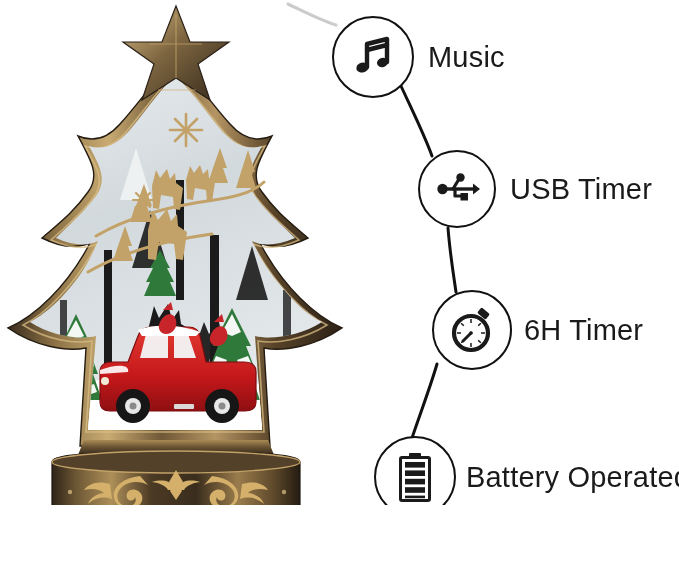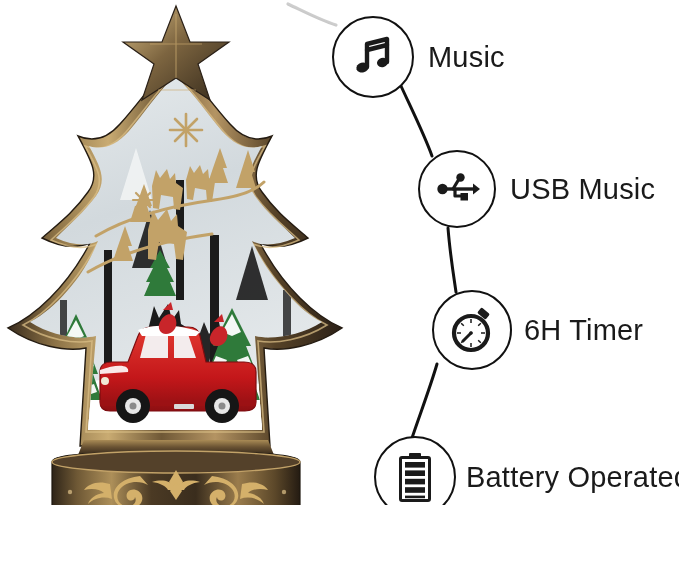--- a/index.html
+++ b/index.html
@@ -382,21 +382,21 @@
         <svg width="48" height="48" viewBox="0 0 48 48">
           <line x1="11" y1="24" x2="41" y2="24" stroke="#1a1a1a" stroke-width="3.4"></line>
           <polygon points="40,18.5 47,24 40,29.5" fill="#1a1a1a"></polygon>
           <circle cx="9.5" cy="24" r="5.2" fill="#1a1a1a"></circle>
           <path d="M20 24 L26 14" stroke="#1a1a1a" stroke-width="3.2" fill="none" stroke-linecap="round"></path>
           <circle cx="27.5" cy="12.5" r="4.2" fill="#1a1a1a"></circle>
           <path d="M22 24 L22 31 L29 31" stroke="#1a1a1a" stroke-width="3.2" fill="none" stroke-linecap="round" stroke-linejoin="round"></path>
           <rect x="27.5" y="28" width="7.5" height="7.5" fill="#1a1a1a"></rect>
         </svg>
       </div>
-      <span class="callout-label" style="margin-left:14px;">USB Music</span>
+      <span class="callout-label" style="margin-left:14px;">USB Timer</span>
     </div>
 
     <div class="callout" style="left:432px; top:290px;">
       <div class="callout-badge" style="width:80px;height:80px;">
         <svg width="52" height="52" viewBox="0 0 52 52">
           <rect x="32" y="6" width="11" height="7" rx="1.6" fill="#1a1a1a" transform="rotate(40 37.5 9.5)"></rect>
           <circle cx="25" cy="29" r="17" fill="#ffffff" stroke="#1a1a1a" stroke-width="4.2"></circle>
           <g stroke="#1a1a1a" stroke-width="1.5">
             <line x1="25" y1="15" x2="25" y2="19"></line>
             <line x1="25" y1="39" x2="25" y2="43"></line>

